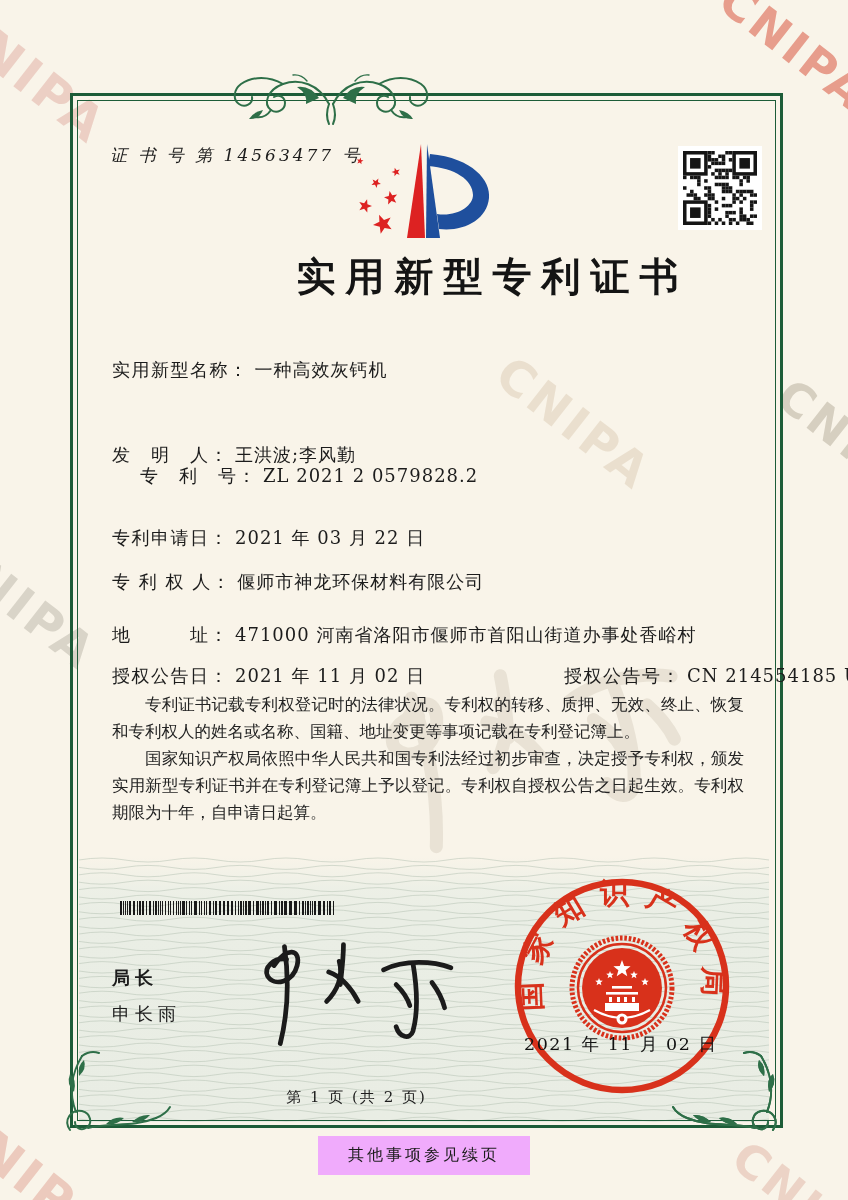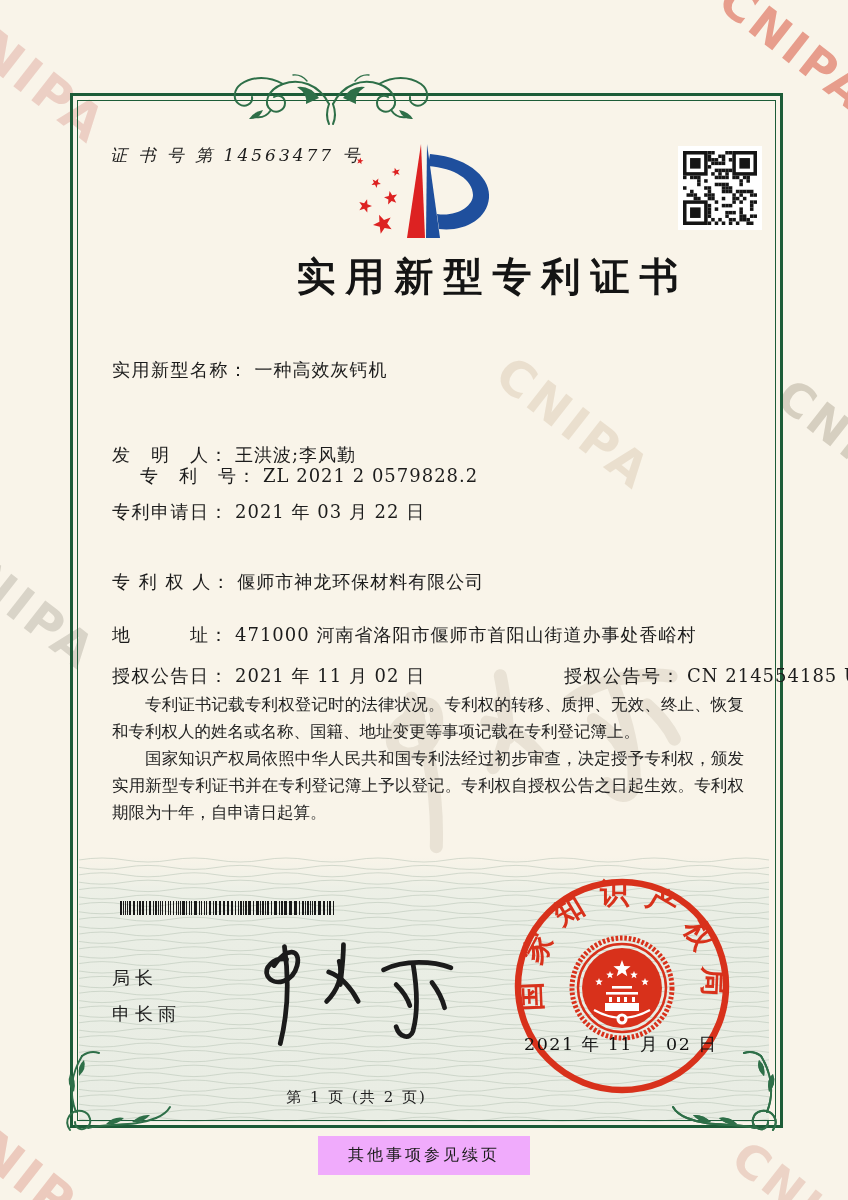--- a/index.html
+++ b/index.html
@@ -40,21 +40,21 @@
   .frow{position:absolute;left:112px;font-size:18px;white-space:nowrap;z-index:6;}
   .flabel{letter-spacing:1.5px;}
   .fvalue{letter-spacing:1px;margin-left:6px;}
   .grant2{position:absolute;left:452px;top:0;}
   
   .paras{position:absolute;left:112px;top:691px;width:632px;z-index:6;
     font-size:16.5px;line-height:27px;text-align:justify;color:#232323;}
   .paras p{margin:0;text-indent:2em;}
   
   .barcode{position:absolute;left:120px;top:901px;z-index:6;}
-  .officer-title{position:absolute;left:112px;top:966px;font-size:18px;letter-spacing:5px;z-index:6;}
+  .officer-title{position:absolute;left:112px;top:966px;font-size:18px;letter-spacing:5px;z-index:6;font-weight:bold;}
   .officer-name{position:absolute;left:112px;top:1002px;font-size:18px;letter-spacing:5px;z-index:6;}
   .signature{position:absolute;left:238px;top:934px;z-index:7;}
   .ghost-sign{position:absolute;left:352px;top:646px;z-index:3;transform:rotate(-12deg);opacity:.55;}
   .seal{position:absolute;left:506px;top:874px;z-index:6;}
   .seal-date{position:absolute;left:524px;top:1032px;font-size:17.5px;letter-spacing:1.5px;color:#111;z-index:8;white-space:nowrap;}
   .pagenum{position:absolute;left:70px;top:1088px;width:573px;text-align:center;font-size:15px;letter-spacing:2px;z-index:6;}
   .contbox{
     position:absolute;left:424px;top:1136px;transform:translateX(-50%);z-index:6;
     background:#f0abfc;padding:9px 30px;font-size:16px;letter-spacing:3px;white-space:nowrap;
   }
@@ -321,21 +321,21 @@
       <rect x="66.95238095238095" y="70.47619047619048" width="3.5238095238095237" height="3.5238095238095237" fill="#151515"></rect>
     </svg>
 </div>
 
 <div class="title">实用新型专利证书</div>
 
 <div id="fieldRows">
     <div class="frow" style="top: 358px;"><span class="flabel">实用新型名称：</span><span class="fvalue">一种高效灰钙机</span></div>
     <div class="frow" style="top: 411px; margin-top: 32px;"><span class="flabel">发　明　人：</span><span class="fvalue">王洪波;李风勤</span></div>
     <div class="frow" style="top: 464px; margin-left: 28px;"><span class="flabel">专　利　号：</span><span class="fvalue">ZL 2021 2 0579828.2</span></div>
-    <div class="frow" style="top: 500px;"><span class="flabel">专利申请日：</span><span class="fvalue">2021 年 03 月 22 日</span></div>
+    <div class="frow" style="top: 526px;"><span class="flabel">专利申请日：</span><span class="fvalue">2021 年 03 月 22 日</span></div>
     <div class="frow" style="top: 570px;"><span class="flabel">专 利 权 人：</span><span class="fvalue">偃师市神龙环保材料有限公司</span></div>
     <div class="frow" style="top: 623px;"><span class="flabel">地　　　址：</span><span class="fvalue">471000 河南省洛阳市偃师市首阳山街道办事处香峪村</span></div>
   </div>
 
 <div class="frow" style="top:664px">
   <span class="flabel">授权公告日：</span><span class="fvalue">2021 年 11 月 02 日</span>
   <span class="grant2">
     <span class="flabel">授权公告号：</span><span class="fvalue">CN 214554185 U</span>
   </span>
 </div>

